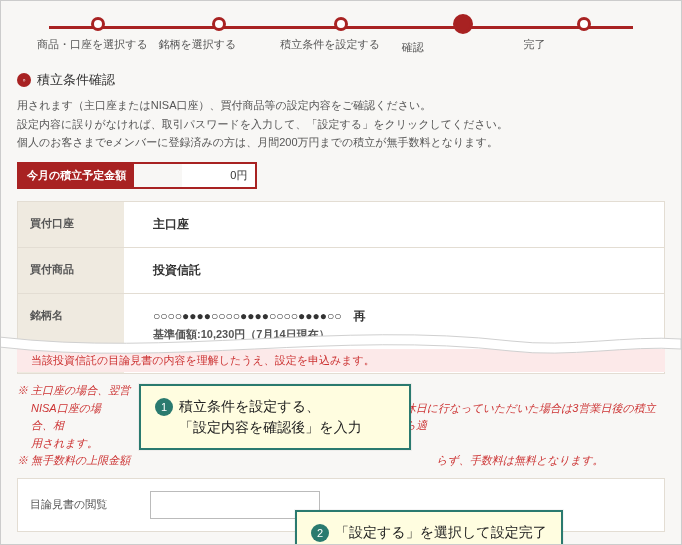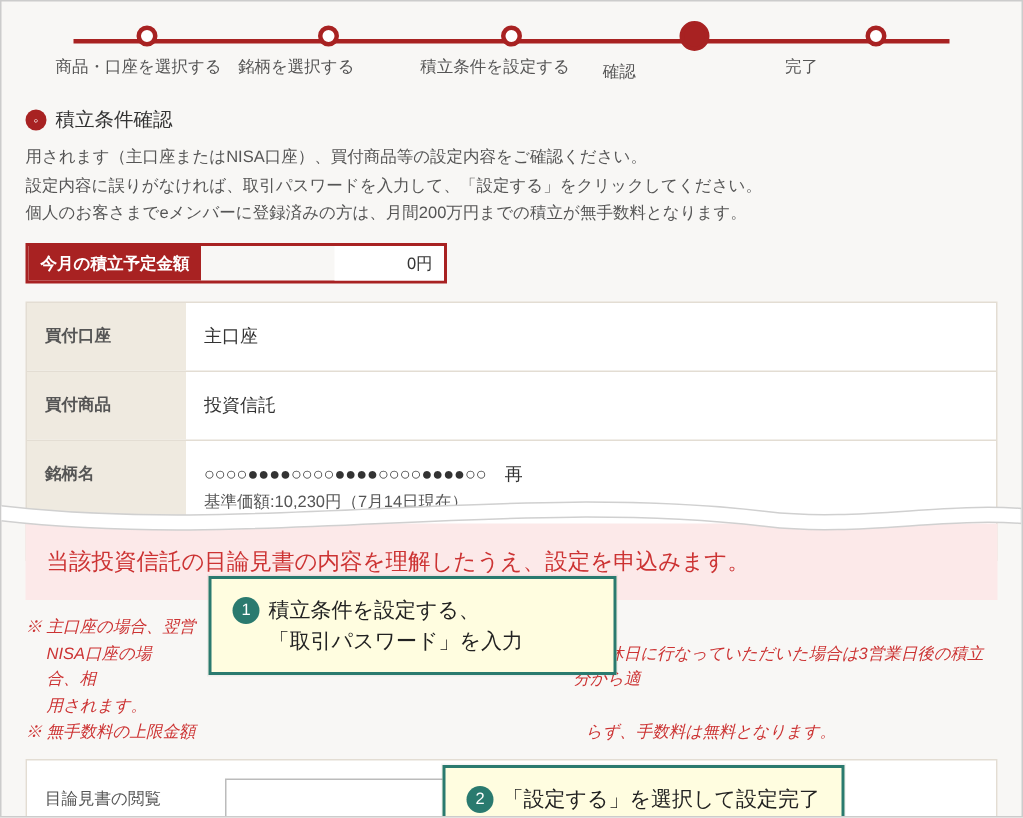--- a/index.html
+++ b/index.html
@@ -42,54 +42,53 @@
     display: inline-flex; align-items: center; justify-content: center; margin-right: 6px;
   }
   .section-title { font-size: 13px; font-weight: normal; color: #333; }
 
   .desc-lines { font-size: 11px; color: #555; line-height: 1.6; margin-bottom: 10px; }
   .desc-lines div { margin-bottom: 1px; }
 
   .month-box {
     border: 2px solid #a82222; display: inline-flex; align-items: flex-start;
     margin-bottom: 12px;
-    gap: 41px;
   }
   .month-label {
     background: #a82222; color: #fff; font-size: 11px; font-weight: bold;
     padding: 4px 8px;
   }
   .month-value {
     background: #fff; font-size: 11px; padding: 4px 8px 4px 48px; color: #333; margin-left: 48px;
   }
 
   
   .detail-table { border: 1px solid #e3ddd3; margin-bottom: 8px; }
   .detail-row { display: flex; border-bottom: 1px solid #e3ddd3; background: #fff; }
   .detail-row:last-child { border-bottom: none; }
   .detail-key {
     width: 106px; background: #efeae0; padding: 14px 12px;
     font-size: 11px; font-weight: bold; color: #555;
   }
-  .detail-val { flex: 1; padding: 14px 12px; font-size: 12px; color: #333; }
+  .detail-val { flex: 1; padding: 14px 29px; font-size: 12px; color: #333; font-weight: bold; }
   .fund-name-line { font-size: 12px; margin-bottom: 2px; }
   .fund-sub { font-size: 11px; color: #555; }
   .doc-link { color: #a82222; font-size: 11px; display: flex; align-items: center; margin-top: 2px; }
   .doc-icon { color: #a82222; margin-right: 4px; font-size: 11px; }
 
   
   .wave-strip {
     position: absolute; left: -2px; right: -2px; top: 330px; height: 24px; z-index: 5;
   }
 
   .lower { position: absolute; left: 0; right: 0; top: 348px; padding: 0 16px; }
 
   .confirm-band {
-    background: #fce9e9; color: #c33; font-size: 15px;
-    padding: 16px 14px; margin-bottom: 10px;
+    background: #fce9e9; color: #c33; font-size: 11px;
+    padding: 4px 14px; margin-bottom: 10px;
   }
 
   .notes { font-size: 11px; color: #c33; line-height: 1.6; margin-bottom: 8px; font-style: italic; }
   .notes .indent { padding-left: 14px; }
 
   .pw-row {
     display: flex; align-items: center; background: #fff;
     border: 1px solid #e3ddd3; padding: 12px;
   }
   .pw-label { width: 120px; font-size: 11px; color: #555; }
@@ -205,38 +204,38 @@
 <div class="lower">
   <div class="confirm-band">当該投資信託の目論見書の内容を理解したうえ、設定を申込みます。</div>
 
   <div class="notes">
     <div><span>※ 主口座の場合、翌営</span></div>
     <div class="indent" style="display:flex;">
       <span>NISA口座の場合、相</span>
       <span style="margin-left:260px;">お、休日に行なっていただいた場合は3営業日後の積立分から適</span>
     </div>
     <div class="indent">用されます。</div>
-    <div style="display:flex;">
+    <div style="display:flex;gap:46px;">
       <span>※ 無手数料の上限金額</span>
       <span style="margin-left:260px;">らず、手数料は無料となります。</span>
     </div>
   </div>
 
   <div class="pw-row">
     <div class="pw-label">目論見書の閲覧</div>
     <input class="pw-input" type="password" placeholder="" style="">
   </div>
 
 </div>
 
 <div class="callout callout1">
   <span class="num">1</span>
   <span class="txt">
     <span>積立条件を設定する、</span><br>
-    <span>「取引パスワード」を入力</span>
+    <span>「設定内容を確認後」を入力</span>
   </span>
 </div>
 <div class="pointer ptr1"></div>
 <div class="pointer-inner ptr1-in"></div>
 
 <div class="callout callout2">
   <span class="num">2</span>
   <span class="txt">「設定する」を選択して設定完了</span>
 </div>
 

